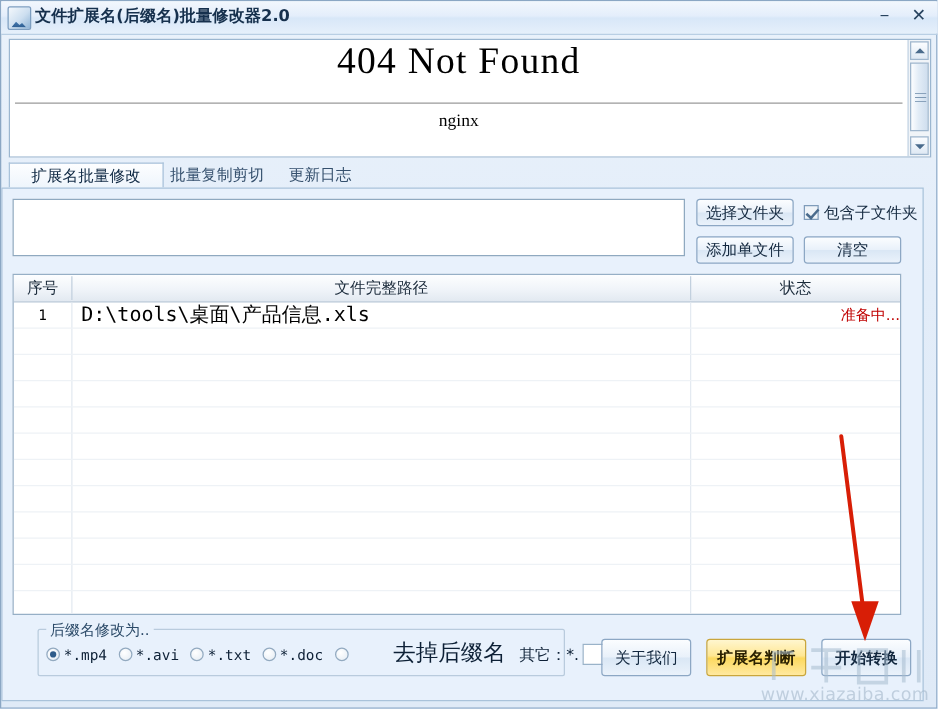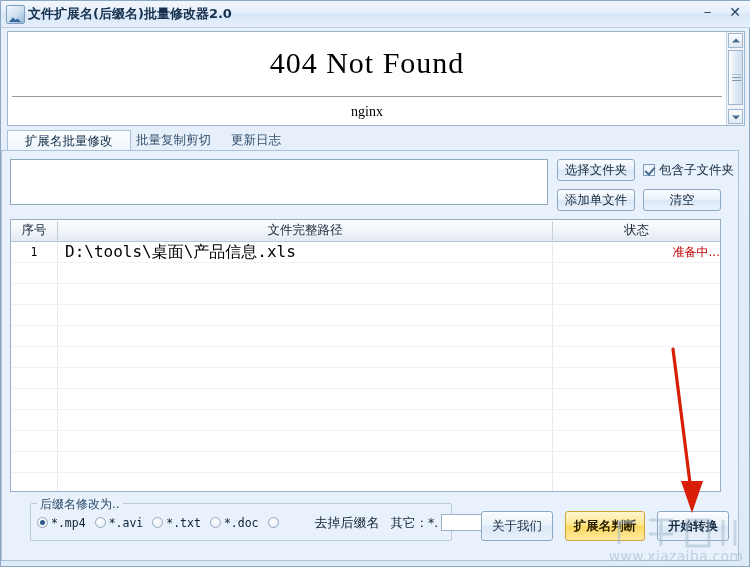--- a/index.html
+++ b/index.html
@@ -45,21 +45,21 @@
 
   
   .browser{
     position:absolute;left:6px;top:30px;width:738px;height:95px;
     background:#ffffff;border:1px solid #9bb6d0;box-sizing:border-box;
   }
   .browser-inner{
     position:absolute;left:0;top:0;right:18px;bottom:0;overflow:hidden;background:#fff;
   }
   .http-title{
-    text-align:center;margin-top:14px;
+    text-align:center;
     font-family:"Liberation Serif","DejaVu Serif",serif;
     font-size:30px;color:#000;letter-spacing:1px;
   }
   .http-hr{
     border:0;border-top:1px solid #9a9a9a;margin:16px 4px 0 4px;
   }
   .http-server{
     text-align:center;margin-top:7px;
     font-family:"Liberation Serif","DejaVu Serif",serif;
     font-size:14px;color:#000;
@@ -195,21 +195,21 @@
     border:1px solid #93aac0;vertical-align:-1px;position:relative;box-sizing:border-box;
   }
   .rb.on:after{
     content:"";position:absolute;left:2px;top:2px;width:5px;height:5px;border-radius:50%;
     background:#2f5c8a;
   }
   .rb-label{
     font-family:"DejaVu Sans Mono","Liberation Mono",monospace;font-size:11.5px;
     margin-left:3px;color:#0d2036;
   }
-  .rb-label.cn{font-family:"DejaVu Sans","Liberation Sans",sans-serif;font-size:13px;margin-left:36px;}
+  .rb-label.cn{font-family:"DejaVu Sans","Liberation Sans",sans-serif;font-size:18px;margin-left:36px;}
   .other-label{
     font-size:12.5px;color:#0d2036;margin-left:2px;
     font-family:"DejaVu Sans","Liberation Sans",sans-serif;
   }
   .other-input{
     display:inline-block;width:55px;height:17px;background:#fff;
     border:1px solid #9ab3c9;vertical-align:-4px;margin-left:3px;box-sizing:border-box;
   }
 
   

